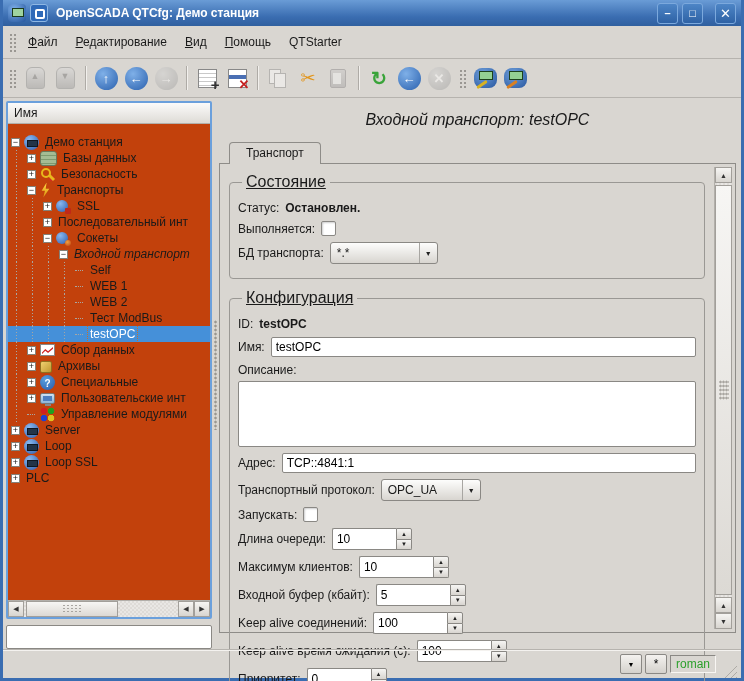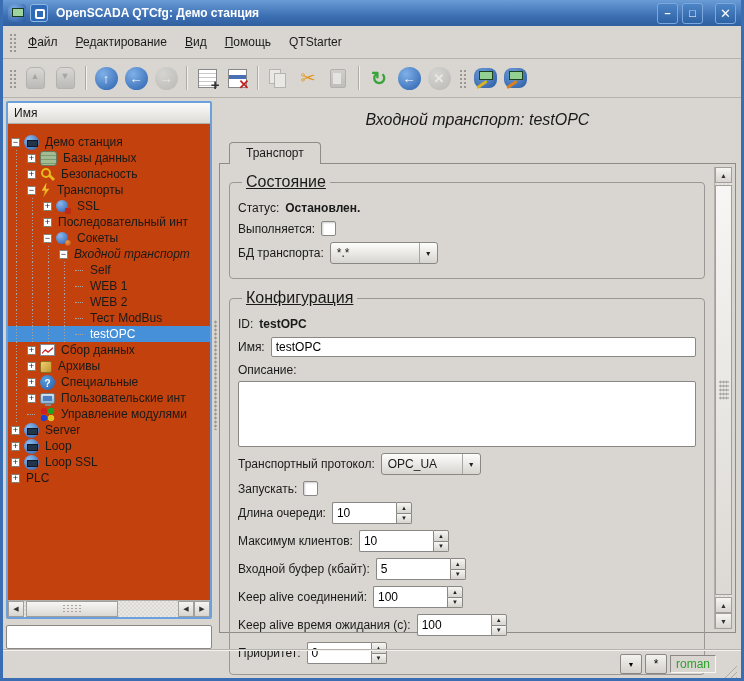--- a/index.html
+++ b/index.html
@@ -484,20 +484,24 @@
             </div>
             <div class="row">
               <span class="lbl">Имя:</span>
               <input class="text" style="flex: 1 1 0%;" value="testOPC">
             </div>
             <div class="row" style="display:block">
               <span class="lbl">Описание:</span>
               <textarea class="descr" style=""></textarea>
             </div>
             <div class="row">
+              <span class="lbl">Адрес:</span>
+              <input class="text" style="flex: 1 1 0%;" value="TCP::4841:1">
+            </div>
+            <div class="row">
               <span class="lbl">Транспортный протокол:</span>
               <span class="combo" style="width:100px">
                 <span class="combo-val">OPC_UA</span>
                 <span class="combo-arrow">▼</span>
               </span>
             </div>
             <div class="row">
               <span class="lbl">Запускать:</span>
               <span class="checkbox"></span>
             </div>

